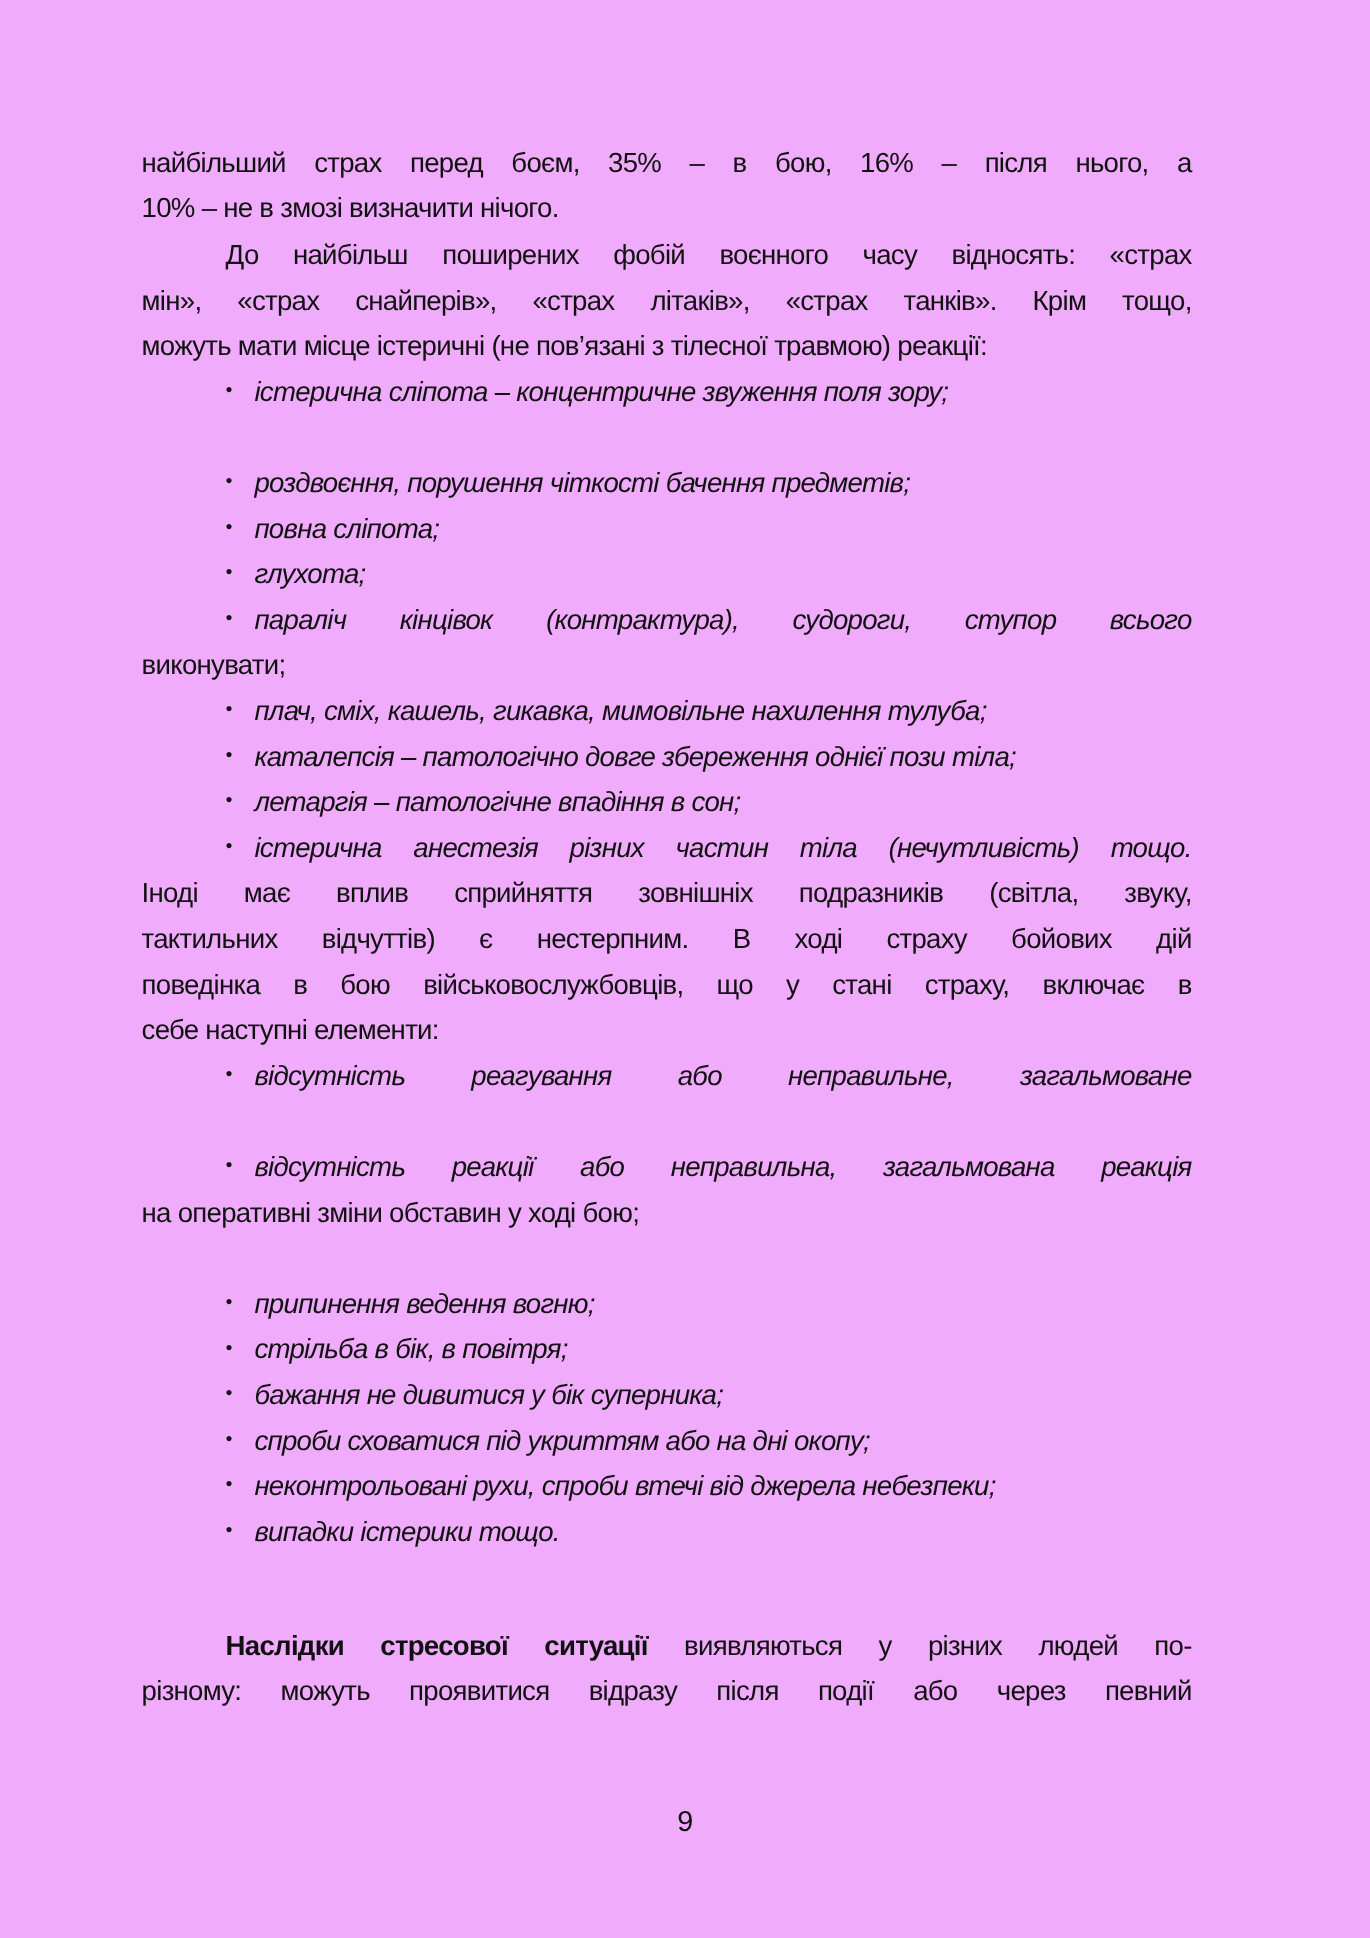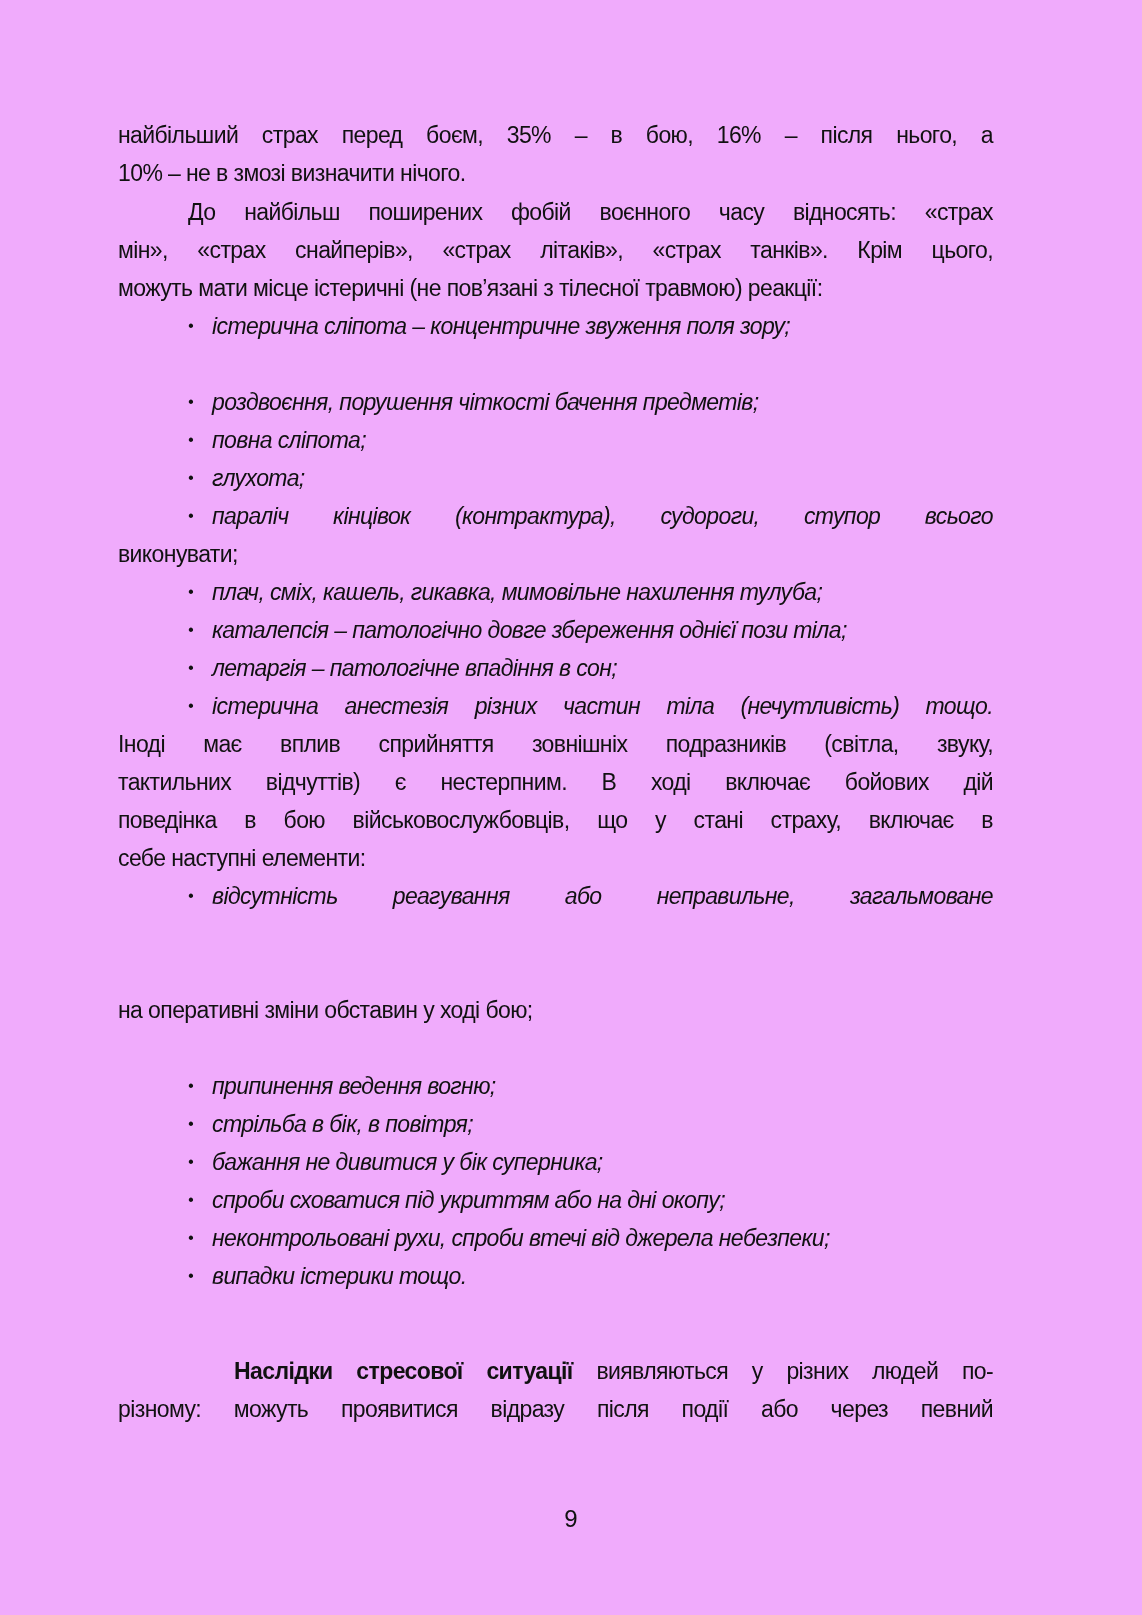--- a/index.html
+++ b/index.html
@@ -9,58 +9,59 @@
     color: #111111; font-family: "Liberation Sans", "DejaVu Sans", sans-serif;
   }
   .line {
     position: absolute; left: 118px; width: 875px; height: 38px; line-height: 38px;
     font-size: 23px; white-space: nowrap; letter-spacing: -0.6px;
   }
   .justify { text-align: justify; text-align-last: justify; }
   .indent { left: 188px; width: 805px; }
   .bullet { left: 188px; width: 805px; font-style: italic; }
   .bullet .dot { display: inline-block; width: 24px; text-align: left; font-size: 16px; vertical-align: middle; position: relative; top: -2px; }
-  .bold { font-weight: bold; margin-left: 46px; }
+  .bold { font-weight: bold; }
   .pagenum {
     position: absolute; left: 0; width: 1142px; top: 1505px; text-align: center;
     font-size: 24px; font-family: "Liberation Sans", sans-serif;
   }
 </style>
 </head>
 <body>
 
 <div class="page">
 
   <div class="line justify" style="top:116px">найбільший страх перед боєм, 35% – в бою, 16% – після нього, а</div>
   <div class="line" style="top:154px">10% – не в змозі визначити нічого.</div>
 
   <div class="line justify indent" style="top:193px">До найбільш поширених фобій воєнного часу відносять: «страх</div>
-  <div class="line justify" style="top:231px">мін», «страх снайперів», «страх літаків», «страх танків». Крім цього,</div>
+  <div class="line justify" style="top:231px">мін», «страх снайперів», «страх літаків», «страх танків». Крім тощо,</div>
   <div class="line" style="top:269px">можуть мати місце істеричні (не пов’язані з тілесної травмою) реакції:</div>
 
   <div class="line bullet" style="top:307px"><span class="dot">•</span><span>істерична сліпота – концентричне звуження поля зору;</span></div>
   <div class="line bullet" style="top:383px"><span class="dot">•</span><span>роздвоєння, порушення чіткості бачення предметів;</span></div>
   <div class="line bullet" style="top:421px"><span class="dot">•</span><span>повна сліпота;</span></div>
   <div class="line bullet" style="top:459px"><span class="dot">•</span><span>глухота;</span></div>
 
   <div class="line bullet justify" style="top:497px"><span class="dot">•</span><span>параліч кінцівок (контрактура), судороги, ступор всього</span></div>
   <div class="line" style="top:535px">виконувати;</div>
 
   <div class="line bullet" style="top:573px"><span class="dot">•</span><span>плач, сміх, кашель, гикавка, мимовільне нахилення тулуба;</span></div>
   <div class="line bullet" style="top:611px"><span class="dot">•</span><span>каталепсія – патологічно довге збереження однієї пози тіла;</span></div>
   <div class="line bullet" style="top:649px"><span class="dot">•</span><span>летаргія – патологічне впадіння в сон;</span></div>
 
   <div class="line bullet justify" style="top:687px"><span class="dot">•</span><span>істерична анестезія різних частин тіла (нечутливість) тощо.</span></div>
   <div class="line justify" style="top:725px">Іноді має вплив сприйняття зовнішніх подразників (світла, звуку,</div>
-  <div class="line justify" style="top:763px">тактильних відчуттів) є нестерпним. В ході включає бойових дій</div>
+  <div class="line justify" style="top:763px">тактильних відчуттів) є нестерпним. В ході страху бойових дій</div>
   <div class="line justify" style="top:801px">поведінка в бою військовослужбовців, що у стані страху, включає в</div>
   <div class="line" style="top:839px">себе наступні елементи:</div>
 
   <div class="line bullet justify" style="top:877px"><span class="dot">•</span><span>відсутність реагування або неправильне, загальмоване</span></div>
 
+  <div class="line bullet justify" style="top:953px"><span class="dot">•</span><span>відсутність реакції або неправильна, загальмована реакція</span></div>
   <div class="line" style="top:991px">на оперативні зміни обставин у ході бою;</div>
 
   <div class="line bullet" style="top:1067px"><span class="dot">•</span><span>припинення ведення вогню;</span></div>
   <div class="line bullet" style="top:1105px"><span class="dot">•</span><span>стрільба в бік, в повітря;</span></div>
   <div class="line bullet" style="top:1143px"><span class="dot">•</span><span>бажання не дивитися у бік суперника;</span></div>
   <div class="line bullet" style="top:1181px"><span class="dot">•</span><span>спроби сховатися під укриттям або на дні окопу;</span></div>
   <div class="line bullet" style="top:1219px"><span class="dot">•</span><span>неконтрольовані рухи, спроби втечі від джерела небезпеки;</span></div>
   <div class="line bullet" style="top:1257px"><span class="dot">•</span><span>випадки істерики тощо.</span></div>
 
   <div class="line justify indent" style="top:1352px"><span class="bold">Наслідки стресової ситуації</span><span> виявляються у різних людей по-</span></div>

